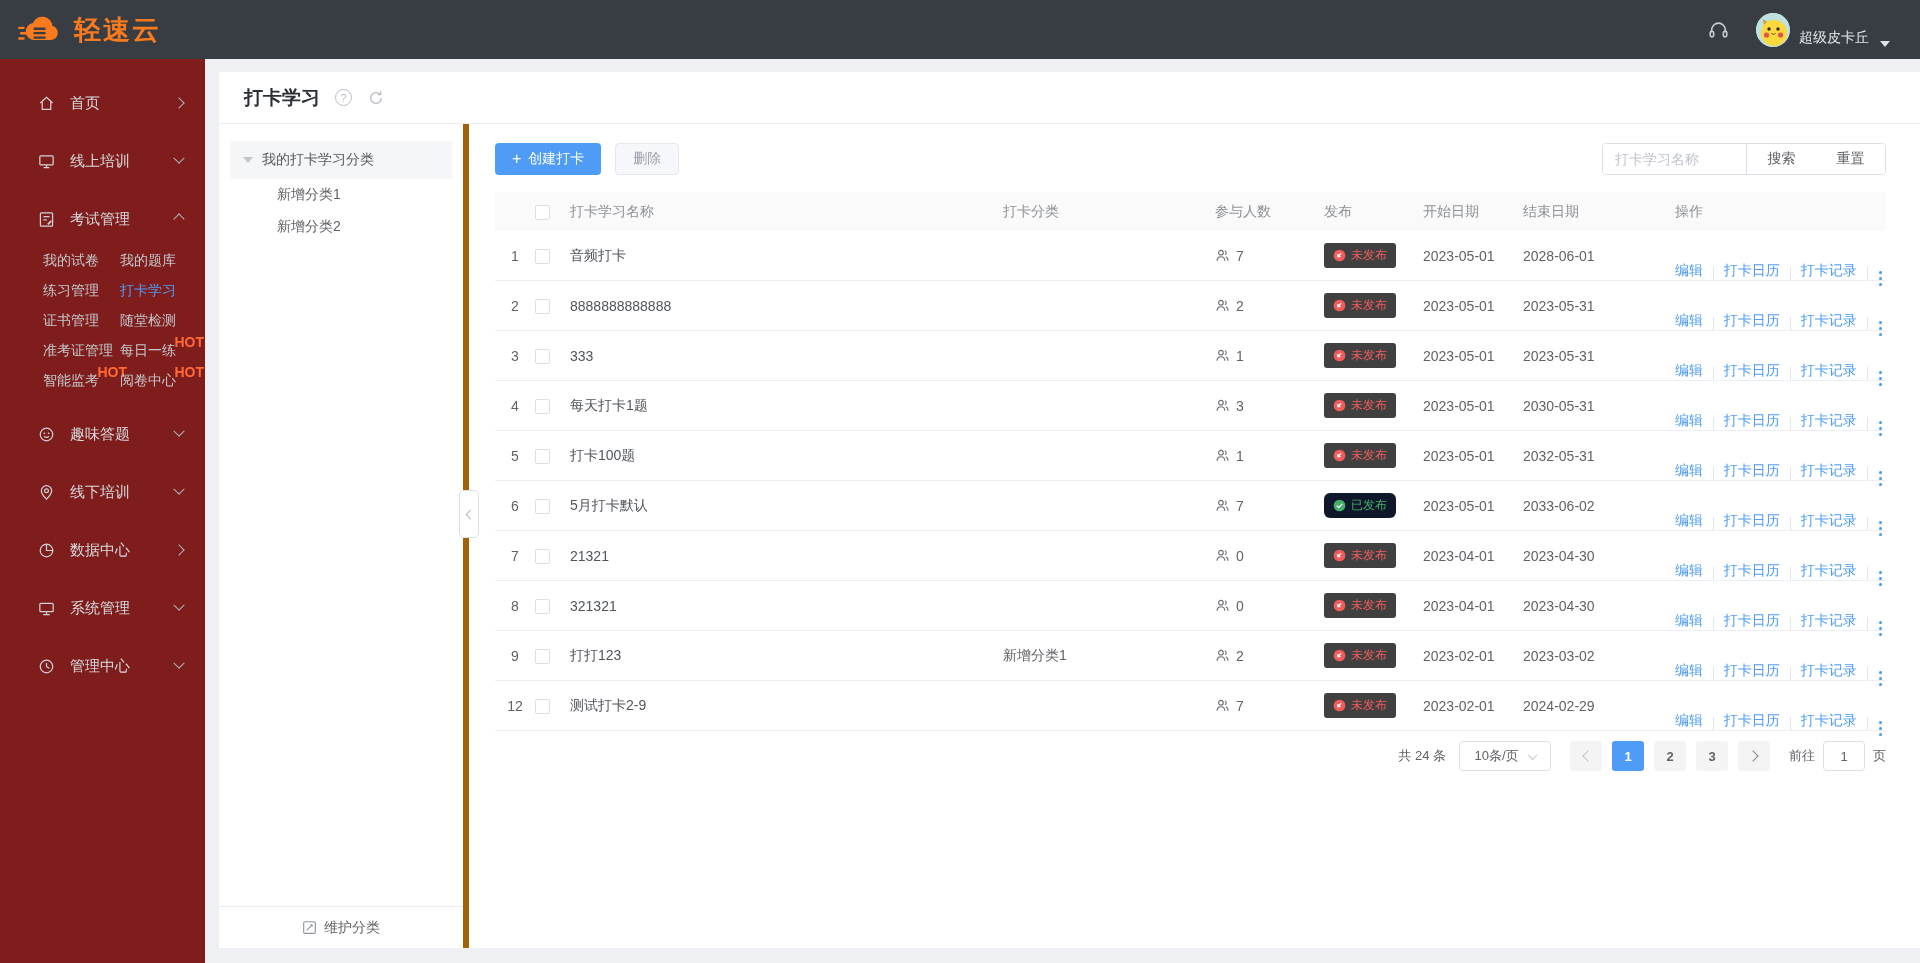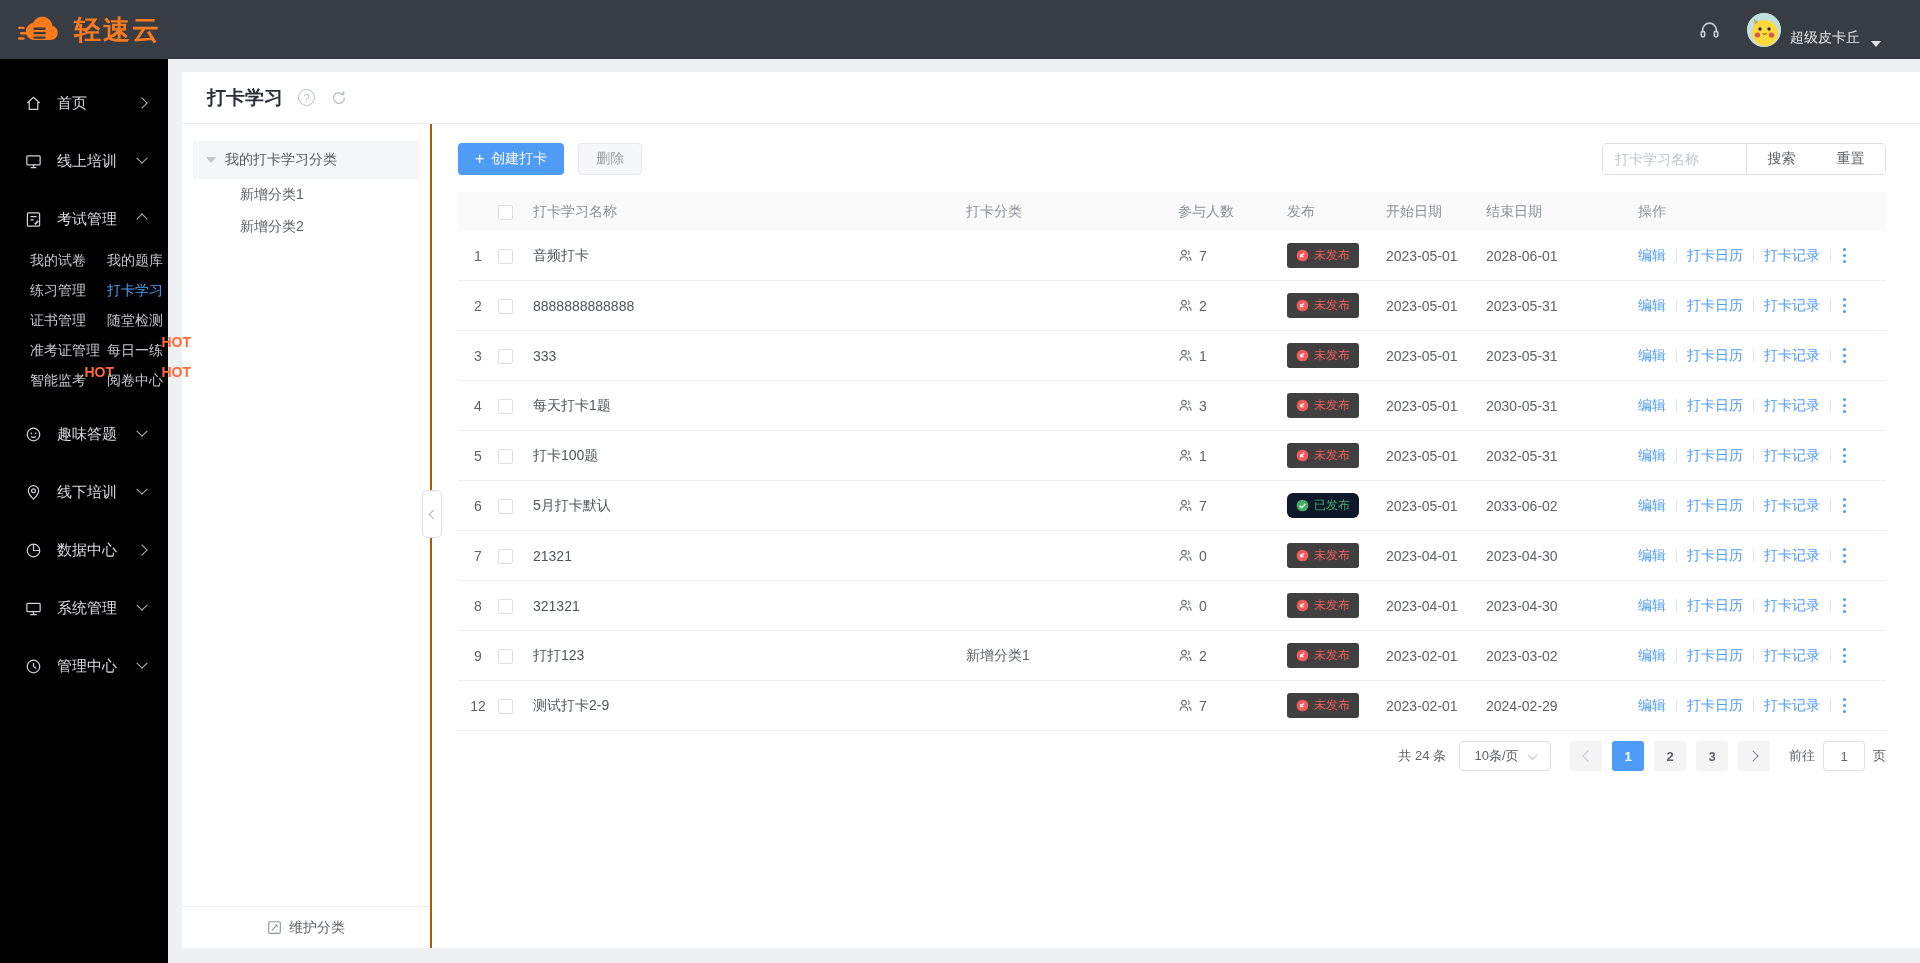--- a/index.html
+++ b/index.html
@@ -1,32 +1,32 @@
 <!DOCTYPE html>
 <html><head>
 <meta charset="utf-8">
 <style>
   * { box-sizing: border-box; margin: 0; padding: 0; }
   html,body { width:1920px; height:963px; overflow:hidden; }
   body { font-family:"Liberation Sans","DejaVu Sans",sans-serif; background:#eef0f4; font-size:14px; }
 
   
-  .topbar { height:59px; background:#373d42; display:flex; align-items:center; justify-content:space-between; padding:0 39px 0 18px; }
+  .topbar { height:59px; background:#373d42; display:flex; align-items:center; justify-content:space-between; padding:0 30px 0 18px; }
   .logo { display:flex; align-items:center; gap:10px; }
   .logo-text { color:#fb7a1e; font-size:27px; font-weight:bold; letter-spacing:2px; }
   .top-right { display:flex; align-items:center; gap:26px; }
   .headset { color:#c9cdd4; display:flex; }
   .userbox { display:flex; align-items:flex-end; gap:9px; cursor:pointer; }
   .avatar { width:34px; height:34px; border-radius:50%; overflow:hidden; background:#bfe0df; flex:none; }
   .username { color:#e3e6e9; font-size:14px; }
   .caret-down { width:0; height:0; border-left:5px solid transparent; border-right:5px solid transparent; border-top:6px solid #dfe2e6; margin-left:2px; }
 
   
   .layout { display:flex; height:904px; }
-  .sidebar { width:168px; background:#000000; flex:none; padding-top:15px; }
+  .sidebar { width:205px; background:#7f1d1d; flex:none; padding-top:15px;padding-left:13px; }
   .nav-item { height:58px; display:flex; align-items:center; padding:0 22px 0 24px; color:#d7dadd; font-size:15px; cursor:pointer; }
   .nav-icon { width:19px; height:19px; margin-right:14px; color:#cfd3d7; display:flex; }
   .nav-icon svg { width:19px; height:19px; }
   .nav-label { flex:1; }
   .chev { width:8px; height:8px; border-right:1.6px solid #aeb3b8; border-bottom:1.6px solid #aeb3b8; flex:none; }
   .chev.right { transform:rotate(-45deg); }
   .chev.down  { transform:rotate(45deg) translate(-2px,-2px); }
   .chev.up    { transform:rotate(225deg); }
   .submenu { padding:2px 0 14px 30px; display:grid; grid-template-columns:77px auto; row-gap:9px; }
   .sub-item { color:#c3c7cb; font-size:14px; line-height:21px; cursor:pointer; position:relative; width:max-content; padding-right:2px; }
@@ -37,21 +37,21 @@
   .main { flex:1; padding:13px 0 15px 14px; min-width:0; }
   .card { background:#fff; height:876px; display:flex; flex-direction:column; }
   .titlebar { height:52px; flex:none; display:flex; align-items:center; gap:15px; padding:0 25px; border-bottom:1px solid #e9ecf0; }
   .page-title { font-size:19px; font-weight:bold; color:#2b2f36; }
   .help-ic { width:17px; height:17px; border:1.4px solid #b9bdc4; border-radius:50%; color:#b9bdc4; font-size:11px; display:flex; align-items:center; justify-content:center; cursor:pointer; }
   .refresh-ic { color:#b9bdc4; display:flex; cursor:pointer; }
 
   .content { flex:1; display:flex; min-height:0; position:relative; }
 
   
-  .catpanel { width:250px; flex:none; border-right:2px solid #a16207; display:flex; flex-direction:column; padding-top:17px; }
+  .catpanel { width:250px; flex:none; border-right:6px solid #a16207; display:flex; flex-direction:column; padding-top:17px; }
   .cat-root { height:38px; margin:0 11px; background:#f4f6f8; display:flex; align-items:center; padding-left:13px; gap:9px; color:#55595f; cursor:pointer; }
   .tree-caret { width:0; height:0; border-left:5px solid transparent; border-right:5px solid transparent; border-top:6px solid #c0c4cc; }
   .cat-child { height:32px; display:flex; align-items:center; padding-left:58px; color:#606266; cursor:pointer; }
   .cat-footer { margin-top:auto; border-top:1px solid #e9ecf0; height:42px; display:flex; align-items:center; justify-content:center; gap:7px; color:#606266; cursor:pointer; }
   .cat-footer svg { color:#8f949b; }
 
   
   .collapse-tab { position:absolute; left:240px; top:366px; width:20px; height:48px; background:#fff; border:1px solid #dcdfe6; border-radius:5px; display:flex; align-items:center; justify-content:center; cursor:pointer; z-index:3; }
   .collapse-tab .chevl { width:7px; height:7px; border-left:1.6px solid #b3b7bd; border-bottom:1.6px solid #b3b7bd; transform:rotate(45deg); margin-left:3px; }
 
@@ -75,21 +75,21 @@
   td { text-align:left; vertical-align:middle; }
   .cell-idx { text-align:center; color:#606266; }
   .checkbox { width:15px; height:15px; border:1px solid #dcdfe6; border-radius:2px; background:#fff; display:inline-block; vertical-align:middle; cursor:pointer; }
   .cell-name { color:#50555b; }
   .cell-cat, .cell-date { color:#606266; }
   .cell-part { color:#606266; display:flex; align-items:center; gap:6px; height:49px; }
   .cell-part svg { color:#6a6e74; }
   .badge { display:inline-flex; align-items:center; gap:5px; height:25px; padding:0 9px; border-radius:3px; font-size:12px; }
   .badge-red { background:#404040; color:#f25b5b; }
   .badge-green { background:#0f172a; color:#44ad68;border-radius:6px; }
-  .ops { display:flex; align-items:center; height:49px; }
+  .ops { display:flex; align-items:flex-end; height:49px; }
   .op-link { color:#4e9cf5; cursor:pointer; white-space:nowrap; }
   .op-sep { width:1px; height:13px; background:#e2e5ea; margin:0 10px; }
   .more-dots { width:3px; height:3px; border-radius:50%; background:#4e9cf5; box-shadow:0 -6px 0 #4e9cf5, 0 6px 0 #4e9cf5; margin:0 4px 0 2px; cursor:pointer; }
 
   
   .pagination { display:flex; align-items:center; justify-content:flex-end; margin-top:10px; color:#606266; font-size:13px; }
   .total-text { margin-right:13px; }
   .size-select { height:30px; min-width:92px; border:1px solid #dcdfe6; border-radius:4px; display:flex; align-items:center; justify-content:center; gap:10px; padding:0 8px; margin-right:14px; cursor:pointer; color:#606266; }
   .sel-caret { width:7px; height:7px; border-right:1.4px solid #c0c4cc; border-bottom:1.4px solid #c0c4cc; transform:rotate(45deg) translate(-1px,-1px); }
   .page-btn { min-width:32px; height:30px; background:#f4f4f5; border-radius:3px; display:flex; align-items:center; justify-content:center; margin:0 5px; color:#606266; font-weight:bold; cursor:pointer; }

